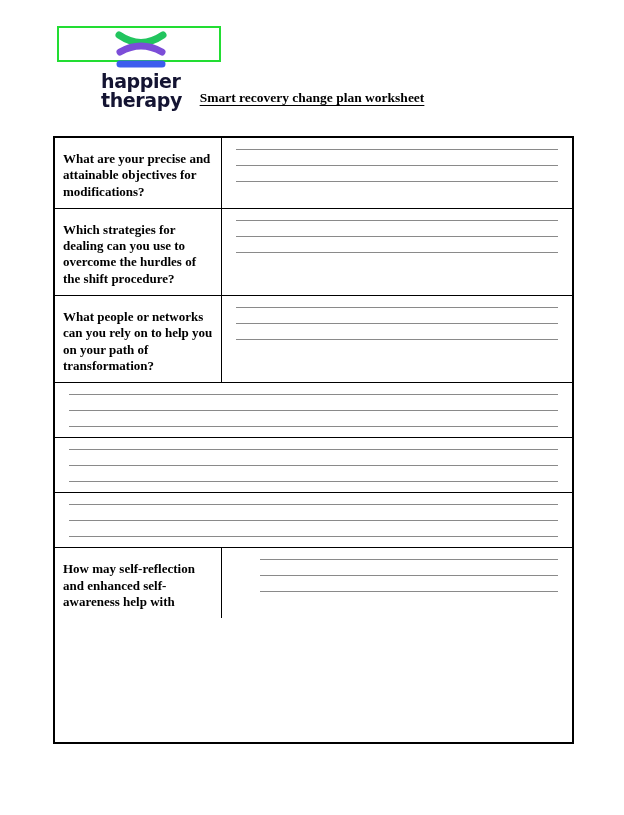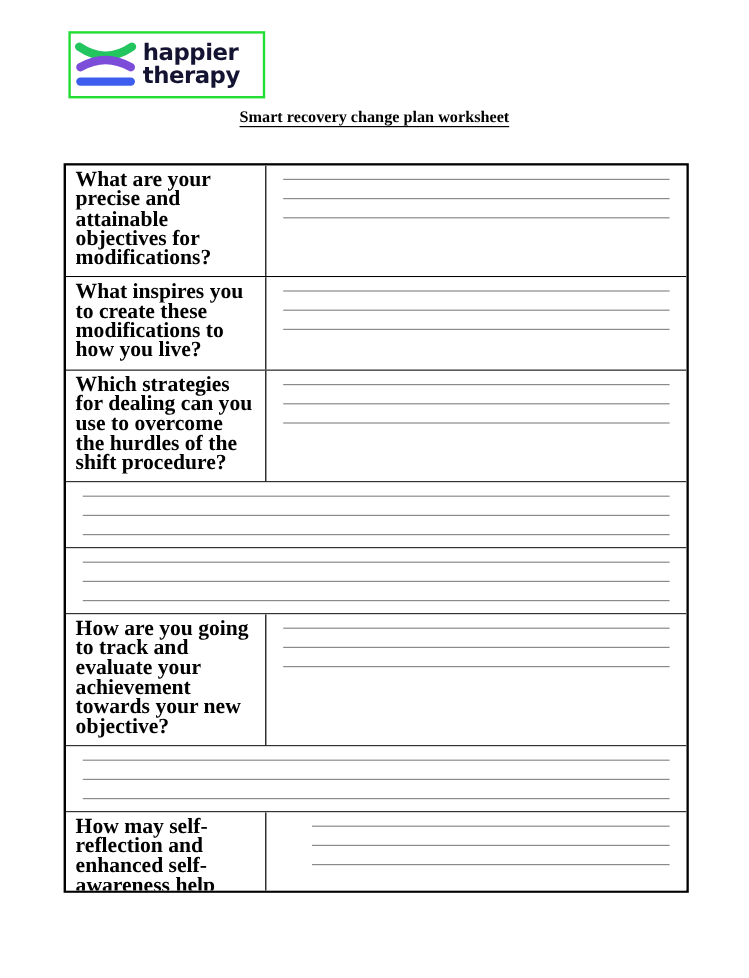--- a/index.html
+++ b/index.html
@@ -21,26 +21,27 @@
     height: 815px;
     box-sizing: border-box;
   }
 
   
   .logo-wrap {
     position: absolute;
     left: 57px;
     top: 26px;
     width: 164px;
-    height: 56px;
+    height: 36px;
     border: 2px solid #22dd33;
     box-sizing: border-box;
     background: #ffffff;
     display: flex;
     align-items: center;
+    flex-direction: column;
   }
   .logo-marks {
     width: 52px;
     height: 44px;
     margin-left: 3px;
     position: relative;
     flex: none;
   }
   .logo-marks svg { display: block; }
 
@@ -88,24 +89,24 @@
     box-sizing: border-box;
     background: #ffffff;
   }
   .row:last-child { border-bottom: none; gap: 24px; }
 
   .q-cell {
     width: 167px;
     flex: none;
     box-sizing: border-box;
     border-right: 1.5px solid #000000;
-    padding: 3px 8px 8px 8px;
+    padding: 13px 8px 8px 8px;
     font-family: "Liberation Serif", serif;
     font-weight: bold;
-    font-size: 18px;
+    font-size: 13px;
     line-height: 16.3px;
     color: #000000;
   }
   .a-cell {
     flex: 1 1 auto;
     box-sizing: border-box;
     padding: 11px 14px 10px 14px;
   }
   .wline {
     height: 0;
@@ -169,56 +170,48 @@
 
     <div class="row">
       <div class="q-cell">What are your precise and attainable objectives for modifications?</div>
       <div class="a-cell">
         <div class="wline"></div>
         <div class="wline"></div>
         <div class="wline"></div>
       </div>
     </div>
 
-    <div class="row">
-      <div class="q-cell">What inspires you to create these modifications to how you live?</div>
-      <div class="a-cell">
-        <div class="wline"></div>
-        <div class="wline"></div>
-        <div class="wline"></div>
-      </div>
-    </div>
 
     <div class="row">
       <div class="q-cell">Which strategies for dealing can you use to overcome the hurdles of the shift procedure?</div>
       <div class="a-cell">
         <div class="wline"></div>
         <div class="wline"></div>
         <div class="wline"></div>
       </div>
     </div>
 
     <div class="row">
-      <div class="a-cell">
-        <div class="wline"></div>
-        <div class="wline"></div>
-        <div class="wline"></div>
-      </div>
-    </div>
-
-    <div class="row">
-      <div class="a-cell">
-        <div class="wline"></div>
-        <div class="wline"></div>
-        <div class="wline"></div>
-      </div>
-    </div>
-
-    <div class="row">
-      <div class="q-cell">How are you going to track and evaluate your achievement towards your new objective?</div>
+      <div class="q-cell">What people or networks can you rely on to help you on your path of transformation?</div>
+      <div class="a-cell">
+        <div class="wline"></div>
+        <div class="wline"></div>
+        <div class="wline"></div>
+      </div>
+    </div>
+
+    <div class="row">
+      <div class="a-cell">
+        <div class="wline"></div>
+        <div class="wline"></div>
+        <div class="wline"></div>
+      </div>
+    </div>
+
+    <div class="row">
       <div class="a-cell">
         <div class="wline"></div>
         <div class="wline"></div>
         <div class="wline"></div>
       </div>
     </div>
 
     <div class="row">
       <div class="a-cell">
         <div class="wline"></div>

